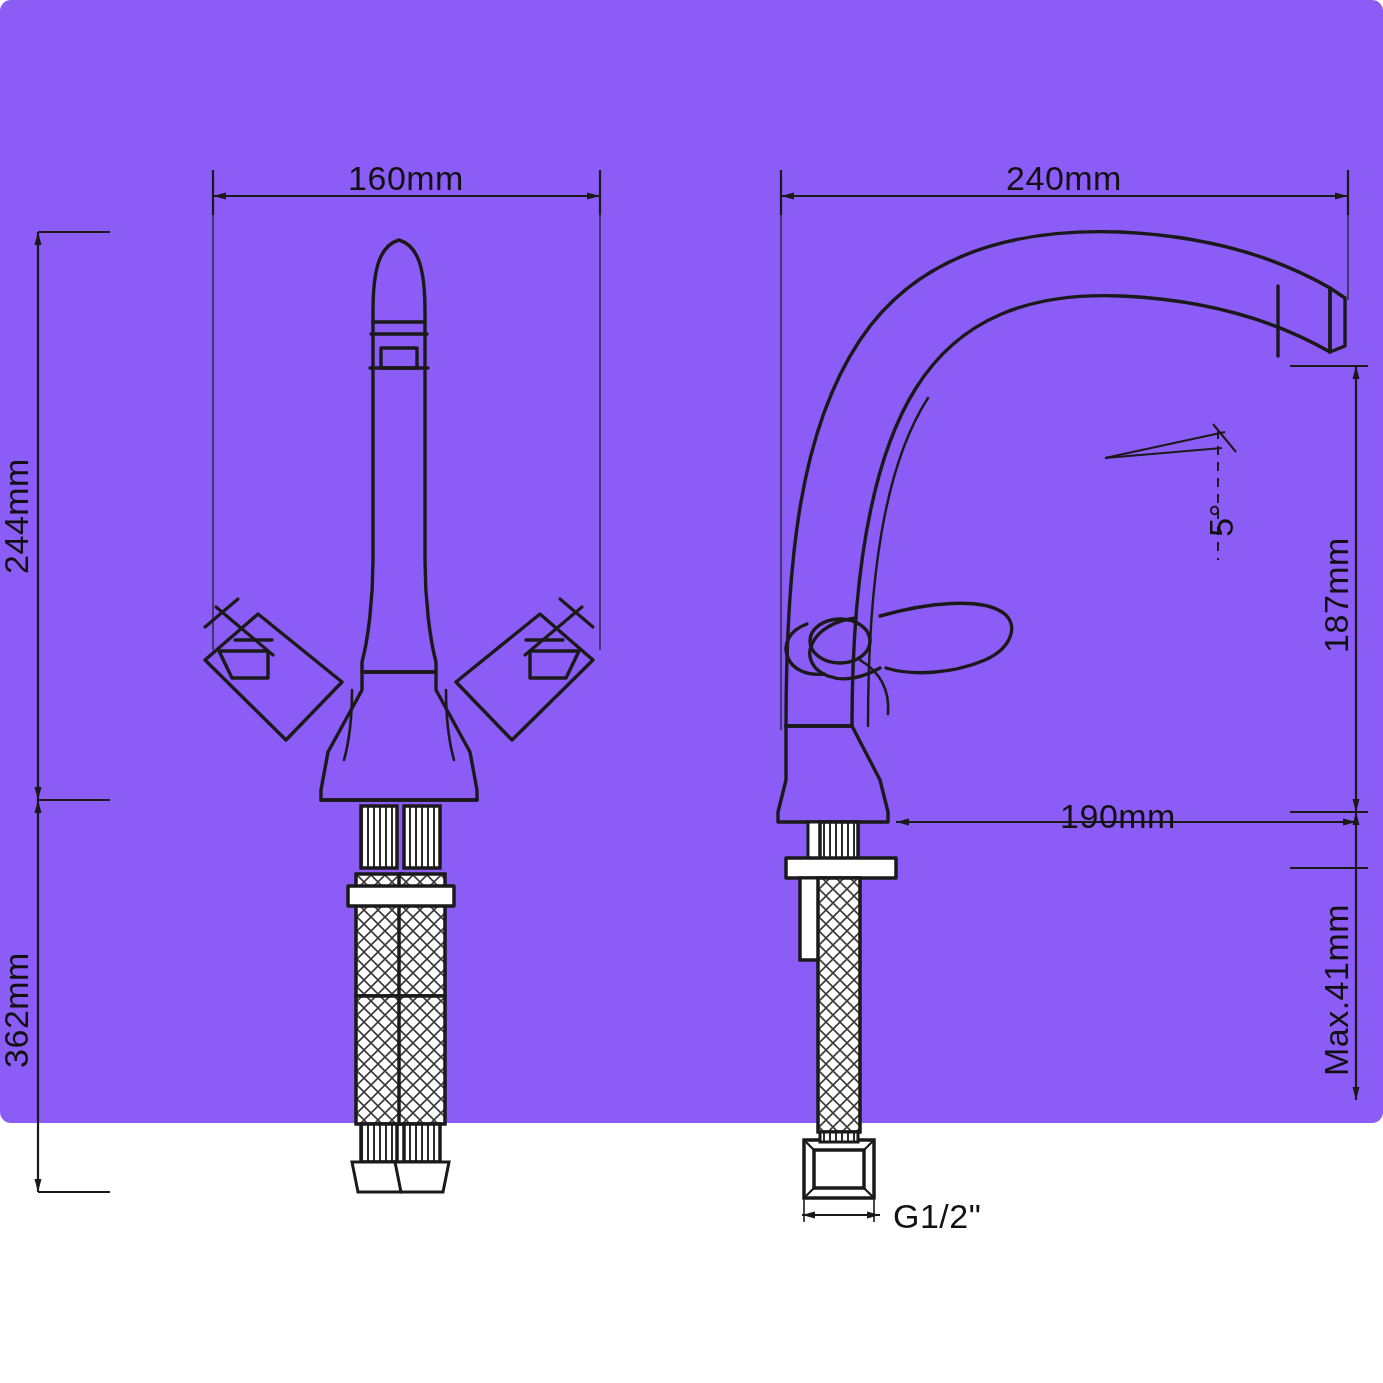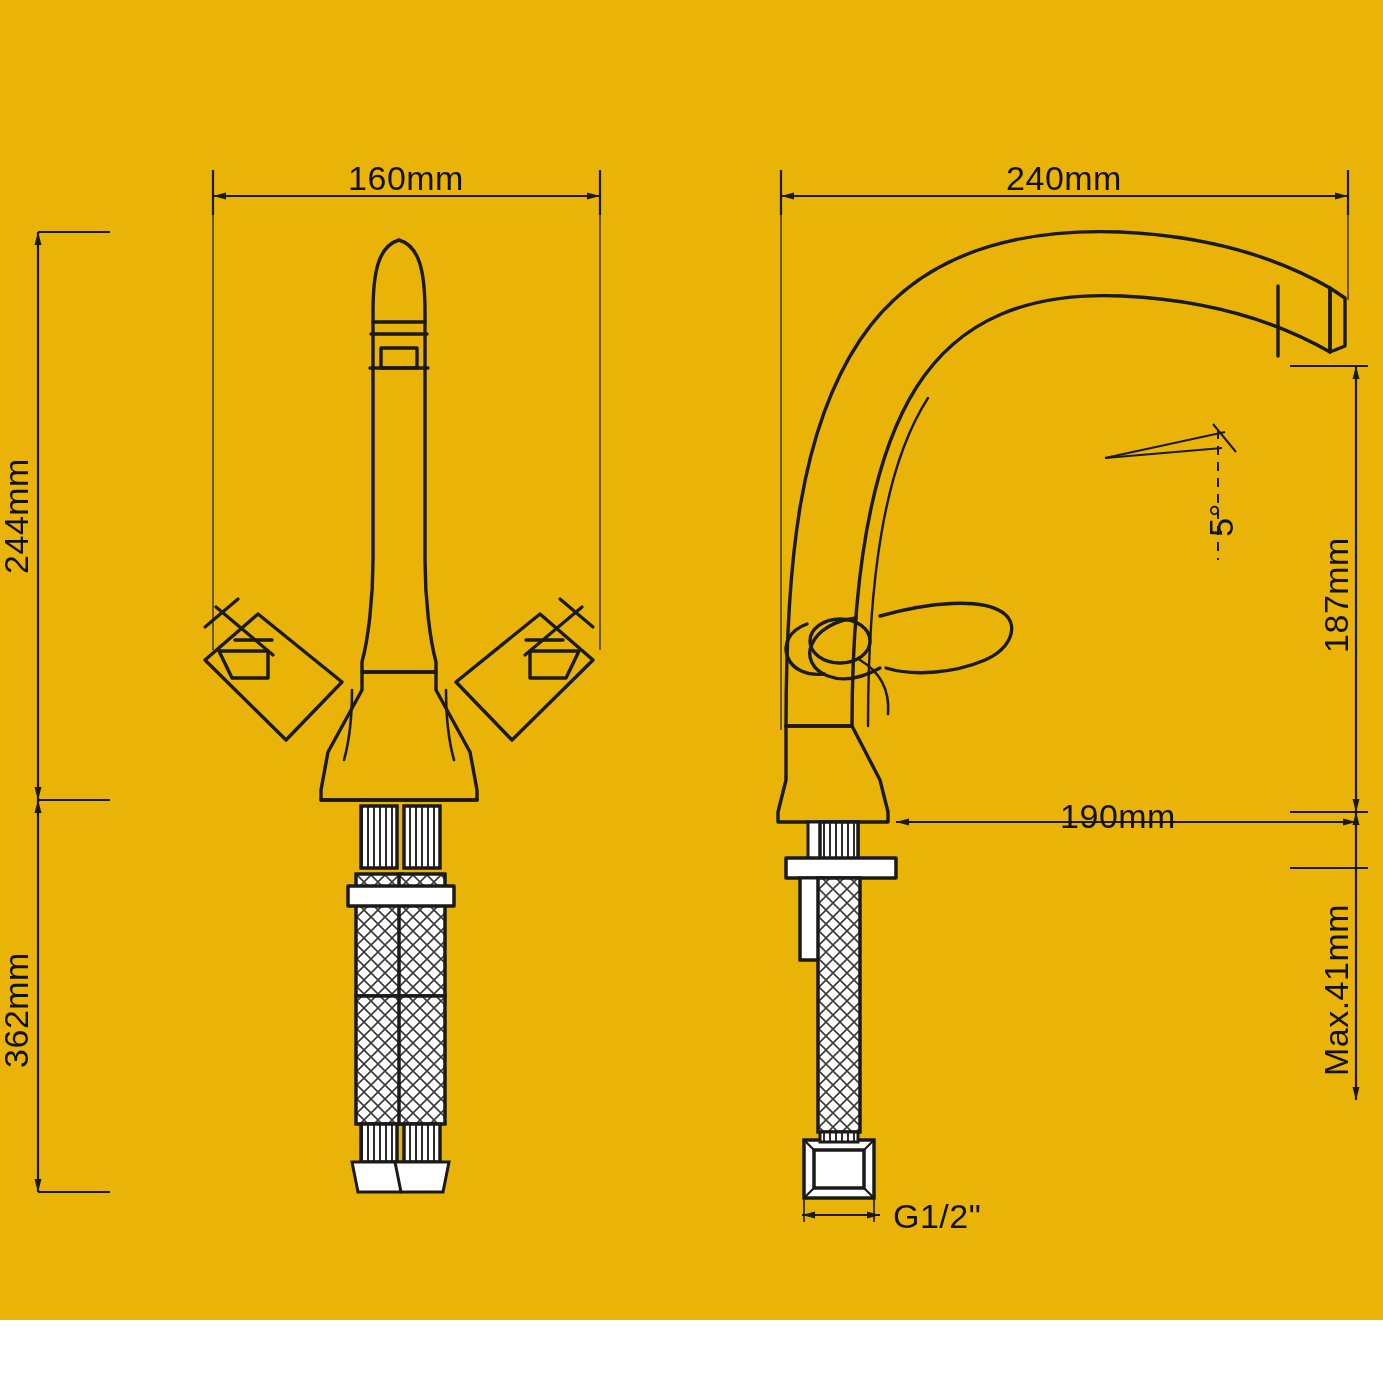--- a/index.html
+++ b/index.html
@@ -1,17 +1,17 @@
 <!DOCTYPE html>
 <html><head>
 <meta charset="utf-8">
 <style>
   html,body{margin:0;padding:0;background:#ffffff;}
   body{width:1383px;height:1383px;overflow:hidden;font-family:"Liberation Sans",sans-serif;color:#1a1a1a;}
-  #stage{position:relative;width:1383px;height:1320px;background:#eab308;}
+  #stage{position:relative;width:1383px;height:1123px;background:#8b5cf6;border-radius:11px;}
   svg{display:block;}
   .dimtext{font-family:"Liberation Sans",sans-serif;font-size:34px;fill:#111;letter-spacing:0.5px;}
   .dimtext-v{font-family:"Liberation Sans",sans-serif;font-size:34px;fill:#111;letter-spacing:0.5px;}
 </style>
 </head>
 <body>
 
 <div id="stage">
 
   <svg width="1383" height="1383" viewBox="0 0 1383 1383">

